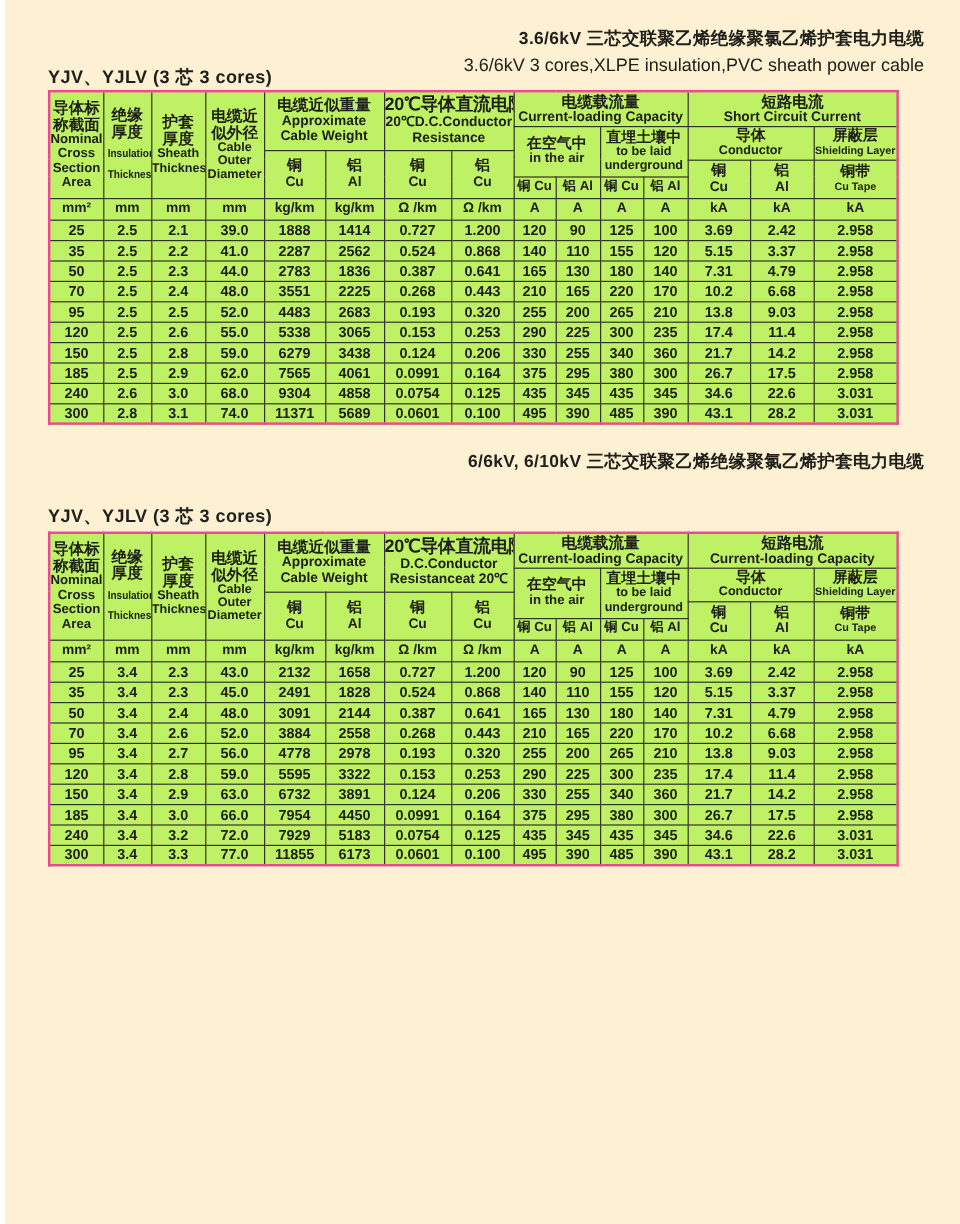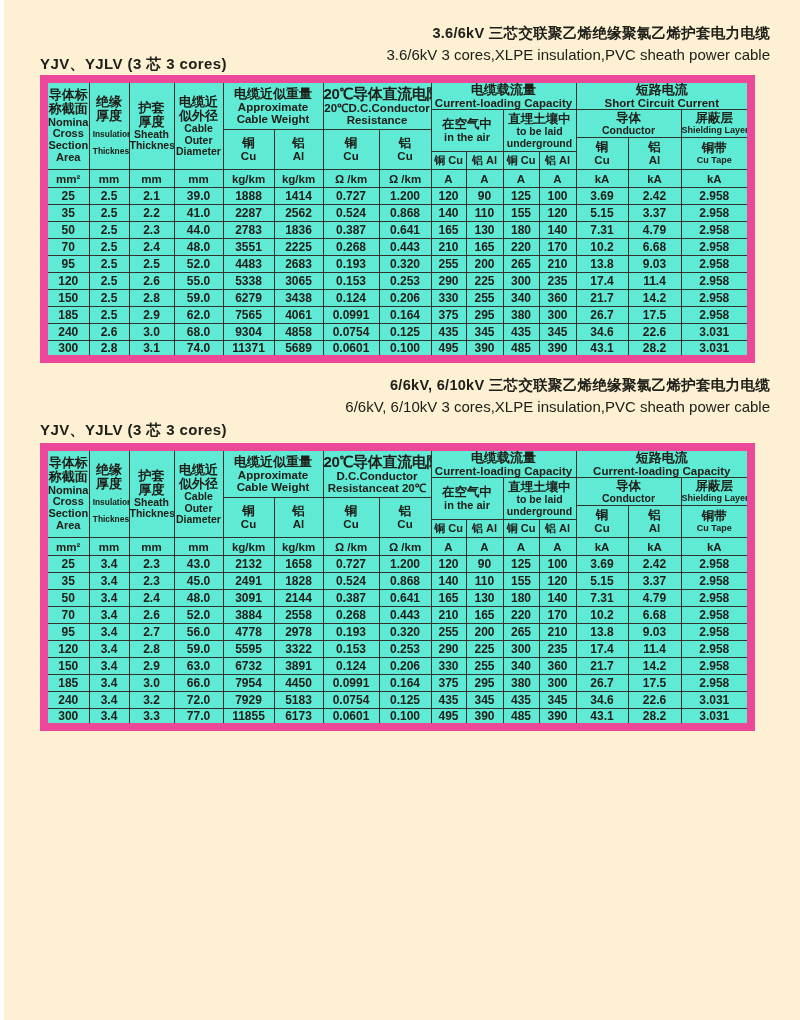--- a/index.html
+++ b/index.html
@@ -21,22 +21,22 @@
   #model-1{top:55px;}
   #table-wrap-1{position:absolute;top:75px;left:40px;}
   #title-2{top:375px;}
   #model-2{top:421px;}
   #table-wrap-2{position:absolute;top:443px;left:40px;}
 
   table.cable{
     border-collapse:collapse;
     table-layout:fixed;
     width:708px;
-    border:8px solid #ec4899;
-    background:#5eead4;
+    border:2px solid #ec4899;
+    background:#bef264;
   }
   table.cable td{
     border:1px solid #32322a;
     padding:0;
     text-align:center;
     vertical-align:middle;
     overflow:hidden;
     white-space:nowrap;
   }
   thead td{line-height:1.08;}
@@ -381,21 +381,20 @@
           <td>43.1</td>
           <td>28.2</td>
           <td>3.031</td>
         </tr>
       </tbody>
 </table>
 </div>
 
 <div class="title-block" id="title-2">
   <div class="title-cn">6/6kV, 6/10kV 三芯交联聚乙烯绝缘聚氯乙烯护套电力电缆</div>
-  <div class="title-en">6/6kV, 6/10kV 3 cores,XLPE insulation,PVC sheath power cable</div>
 </div>
 <div class="model-label" id="model-2">YJV、YJLV (3 芯 3 cores)</div>
 
 <div id="table-wrap-2">
 <table class="cable">
   <colgroup>
     <col style="width:45px">
         <col style="width:40px">
         <col style="width:45px">
         <col style="width:49px">

